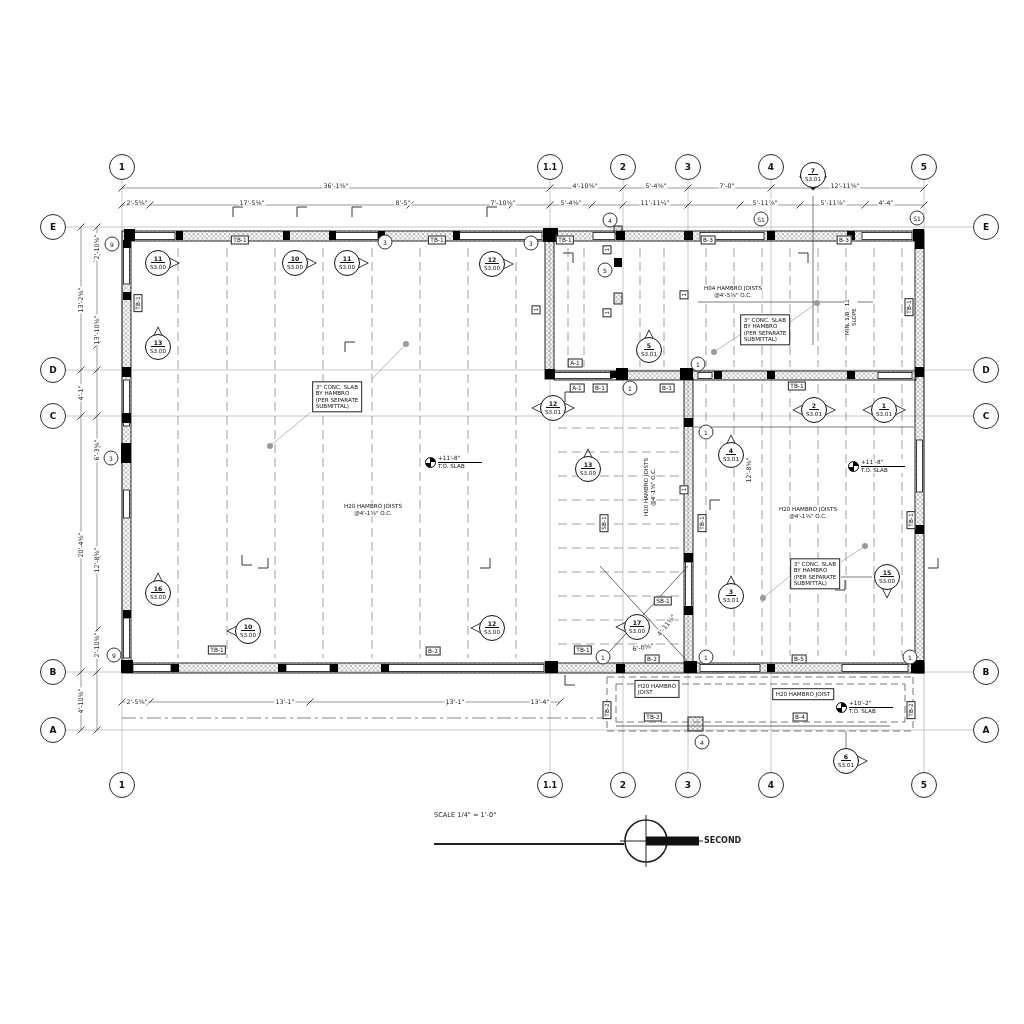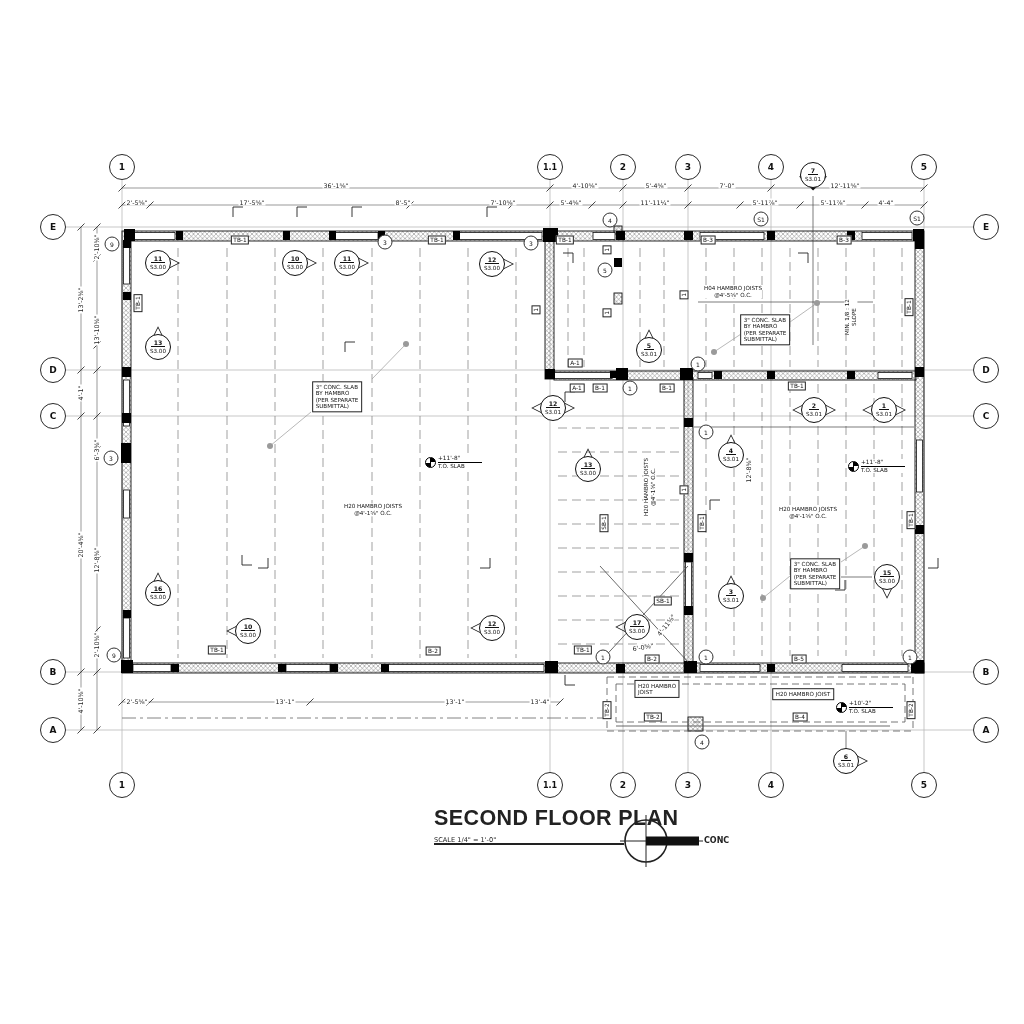--- a/index.html
+++ b/index.html
@@ -571,17 +571,16 @@
       <div class="elev" style="left: 836px; top: 707px;">
         <span class="esym"></span>
         <span class="etxt">
           <span class="ev">+10'-2"</span>
           <span class="es">T.O. SLAB</span>
         </span>
       </div>
     </div>
 
   <div class="title-block">
-    <div class="dtitle">SECOND FLOOR PLAN</div>
     <div class="dscale">SCALE 1/4" = 1'-0"</div>
   </div>
-  <div class="north-label">CONC</div>
+  <div class="north-label">SECOND</div>
 </div>
 
 </body></html>

